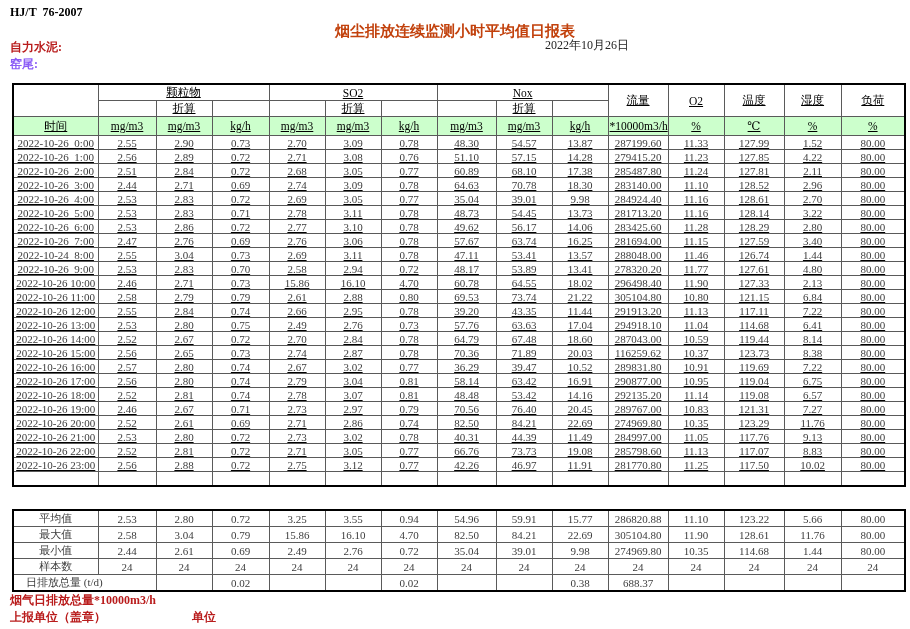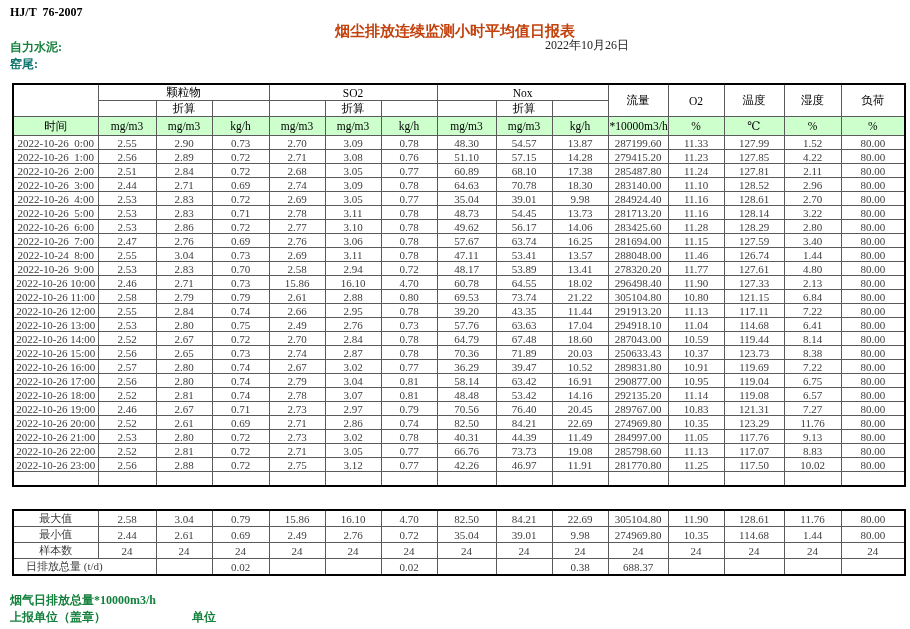--- a/index.html
+++ b/index.html
@@ -2,26 +2,26 @@
 <html style="--green: #ccffcc;"><head>
 <meta charset="utf-8">
 <style>
   :root { --green: #ccffcc; --grid: #5a5a5a; --frame: #000; --txt: #3d3d3d; }
   * { box-sizing: border-box; }
   body { margin: 0; background: #fff; font-family: "Liberation Serif", "DejaVu Serif", serif; }
   .page { position: relative; width: 910px; height: 629px; background: #fff; overflow: hidden; }
 
   .doc-code { position: absolute; left: 10px; top: 5px; font-weight: bold; font-size: 12px; color: #000; white-space: pre; }
   .title    { position: absolute; left: 0; top: 22px; width: 910px; text-align: center; font-weight: bold; font-size: 15px; color: #c2410c; }
-  .company  { position: absolute; left: 10px; top: 39px; font-weight: bold; font-size: 12px; color: #15803d; }
-  .kiln     { position: absolute; left: 10px; top: 56px; font-weight: bold; font-size: 12px; color: #0f766e; }
+  .company  { position: absolute; left: 10px; top: 39px; font-weight: bold; font-size: 12px; color: #b91c1c; }
+  .kiln     { position: absolute; left: 10px; top: 56px; font-weight: bold; font-size: 12px; color: #8b5cf6; }
   .date     { position: absolute; left: 545px; top: 37px; font-size: 12px; color: #222; }
 
   table { border-collapse: collapse; table-layout: fixed; }
-  .main-table    { position: absolute; left: 12px; top: 83px;  width: 892px; border: 2px solid var(--frame); }
+  .main-table    { position: absolute; left: 12px; top: 83px;  width: 892px; border: 2px solid var(--frame); text-decoration: underline; }
   .summary-table { position: absolute; left: 12px; top: 509px; width: 892px; border: 2px solid var(--frame); }
 
   th, td { border: 1px solid var(--grid); padding: 0 1px; text-align: center; vertical-align: middle;
            overflow: hidden; white-space: pre; font-weight: normal; }
   th { font-size: 11.5px; color: #000; }
   td { font-size: 11px; color: var(--txt); }
 
   .main-table thead tr.grp-row { height: 15px; }
   .main-table thead tr.sub-row { height: 13px; }
   .main-table thead tr.unit-row { height: 19px; padding-left: 17px; }
@@ -360,21 +360,21 @@
           <td>2022-10-26 15:00</td>
           <td>2.56</td>
           <td>2.65</td>
           <td>0.73</td>
           <td>2.74</td>
           <td>2.87</td>
           <td>0.78</td>
           <td>70.36</td>
           <td>71.89</td>
           <td>20.03</td>
-          <td>250633.43</td>
+          <td>116259.62</td>
           <td>10.37</td>
           <td>123.73</td>
           <td>8.38</td>
           <td>80.00</td>
         </tr>
         <tr>
           <td>2022-10-26 16:00</td>
           <td>2.57</td>
           <td>2.80</td>
           <td>0.74</td>
@@ -542,20 +542,37 @@
       <col style="width:56px">
         <col style="width:56px">
         <col style="width:60px">
         <col style="width:56px">
       <col style="width:60px">
         <col style="width:57px">
         <col style="width:64px">
     </colgroup>
     <tbody>
         <tr>
+          <td>平均值</td>
+          <td>2.53</td>
+          <td>2.80</td>
+          <td>0.72</td>
+          <td>3.25</td>
+          <td>3.55</td>
+          <td>0.94</td>
+          <td>54.96</td>
+          <td>59.91</td>
+          <td>15.77</td>
+          <td>286820.88</td>
+          <td>11.10</td>
+          <td>123.22</td>
+          <td>5.66</td>
+          <td>80.00</td>
+        </tr>
+        <tr>
           <td>最大值</td>
           <td>2.58</td>
           <td>3.04</td>
           <td>0.79</td>
           <td>15.86</td>
           <td>16.10</td>
           <td>4.70</td>
           <td>82.50</td>
           <td>84.21</td>
           <td>22.69</td>

